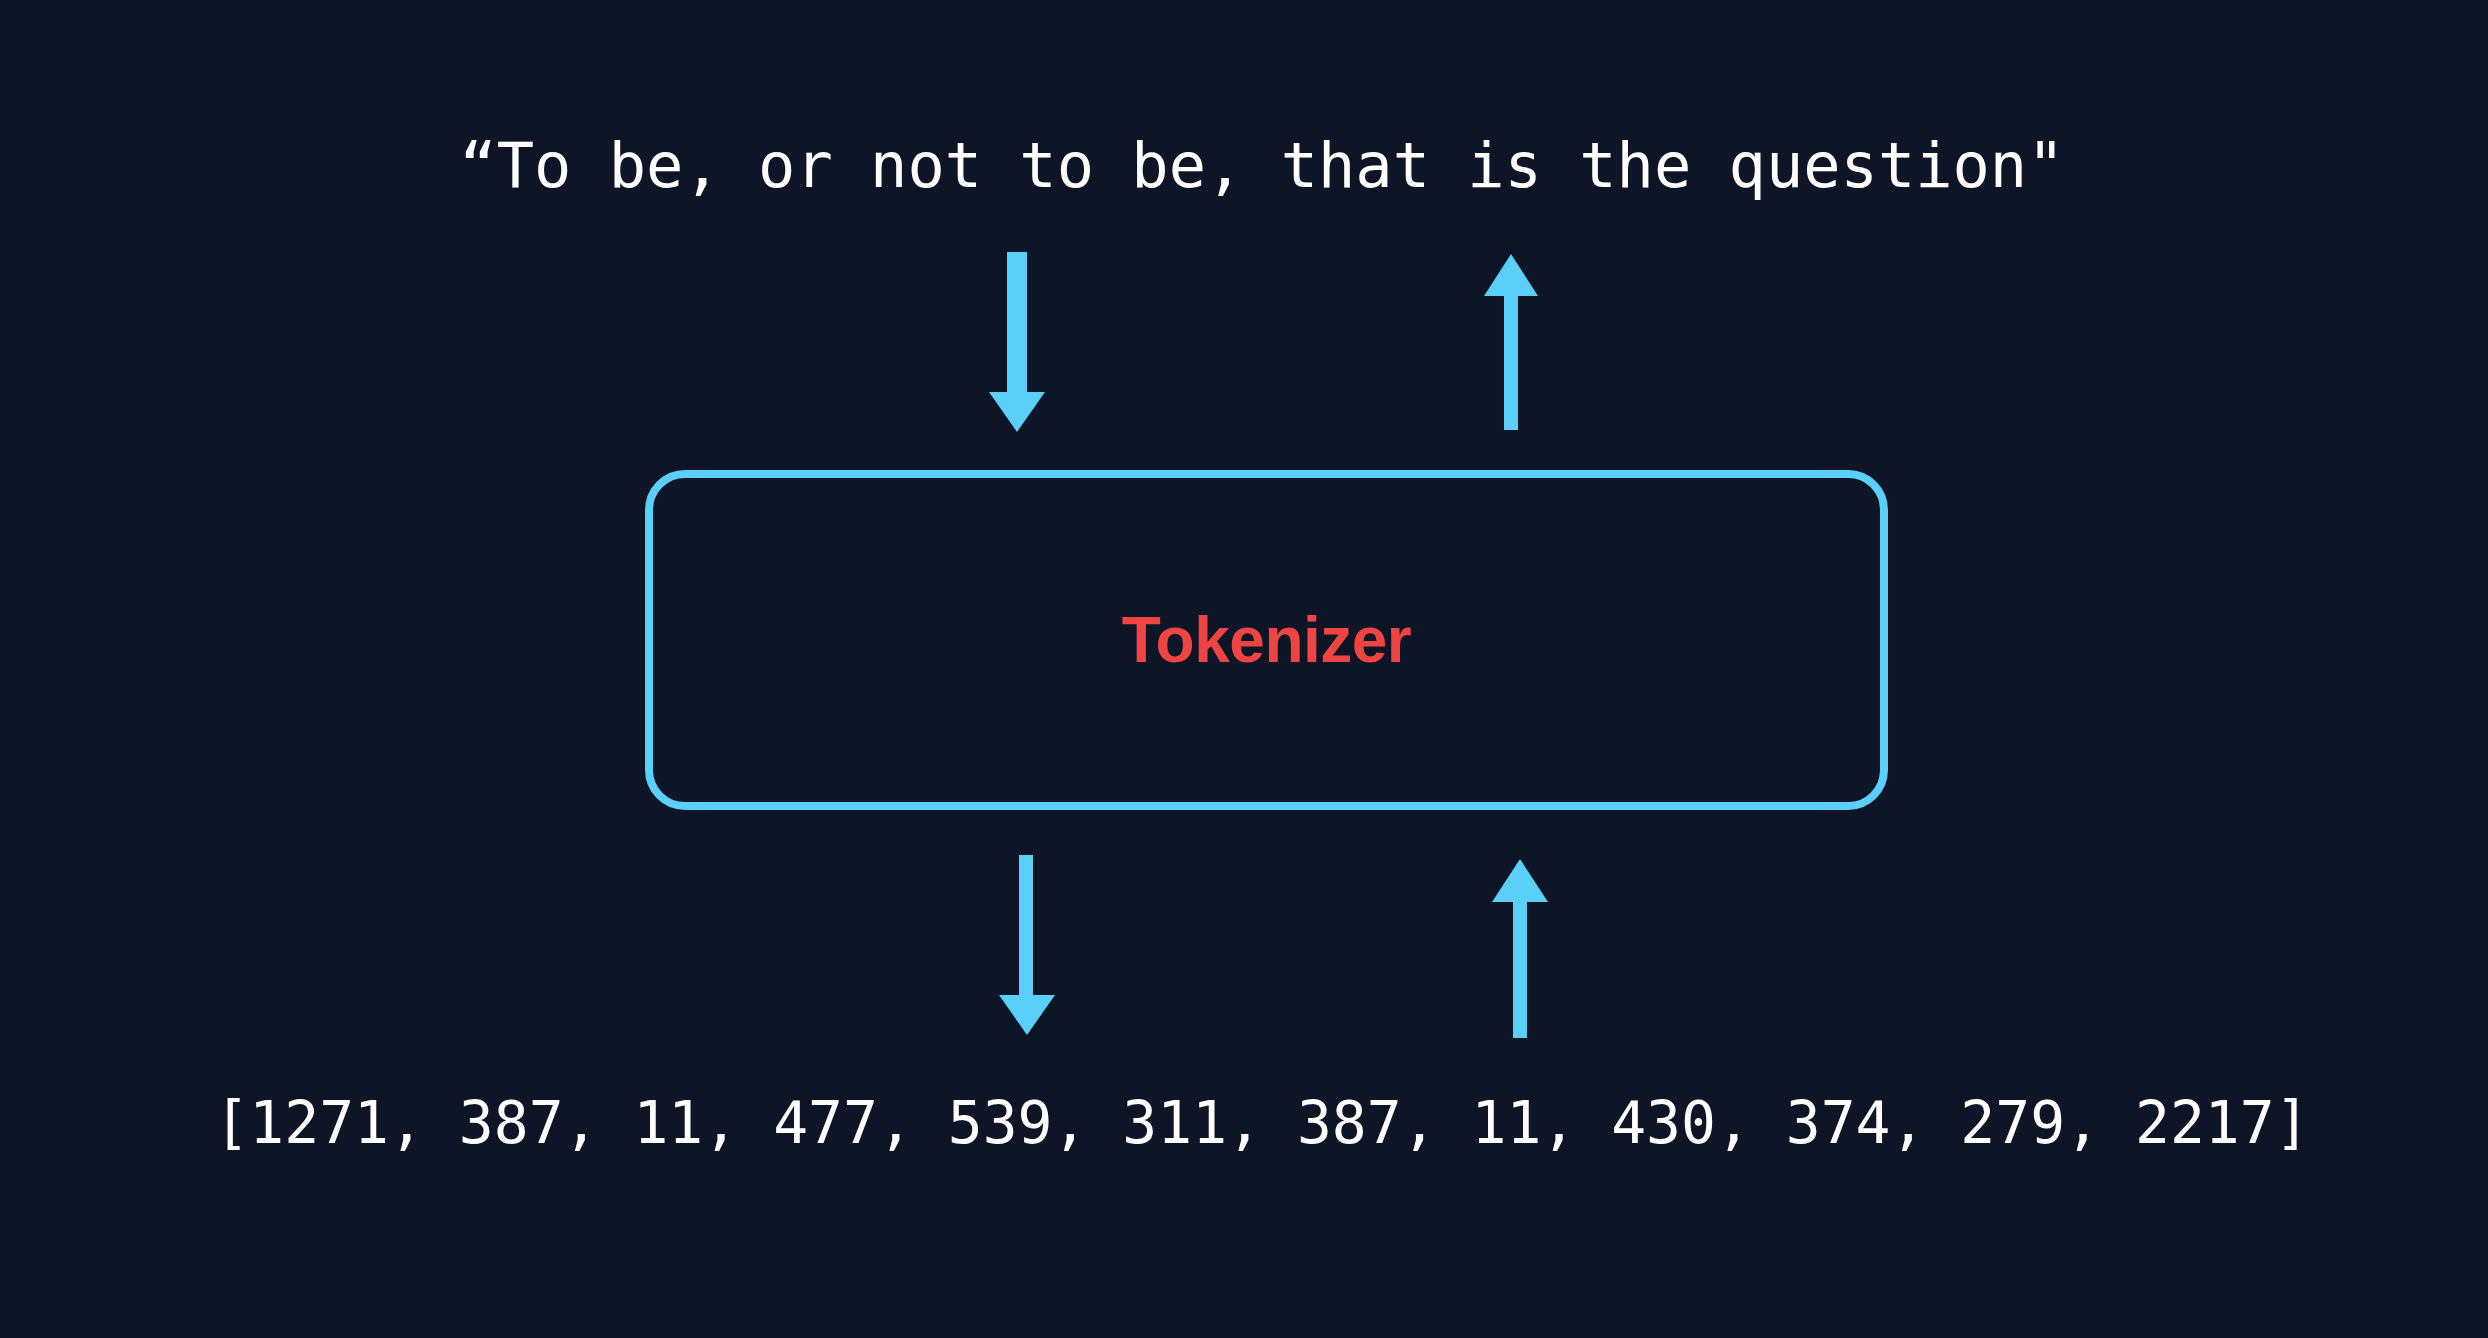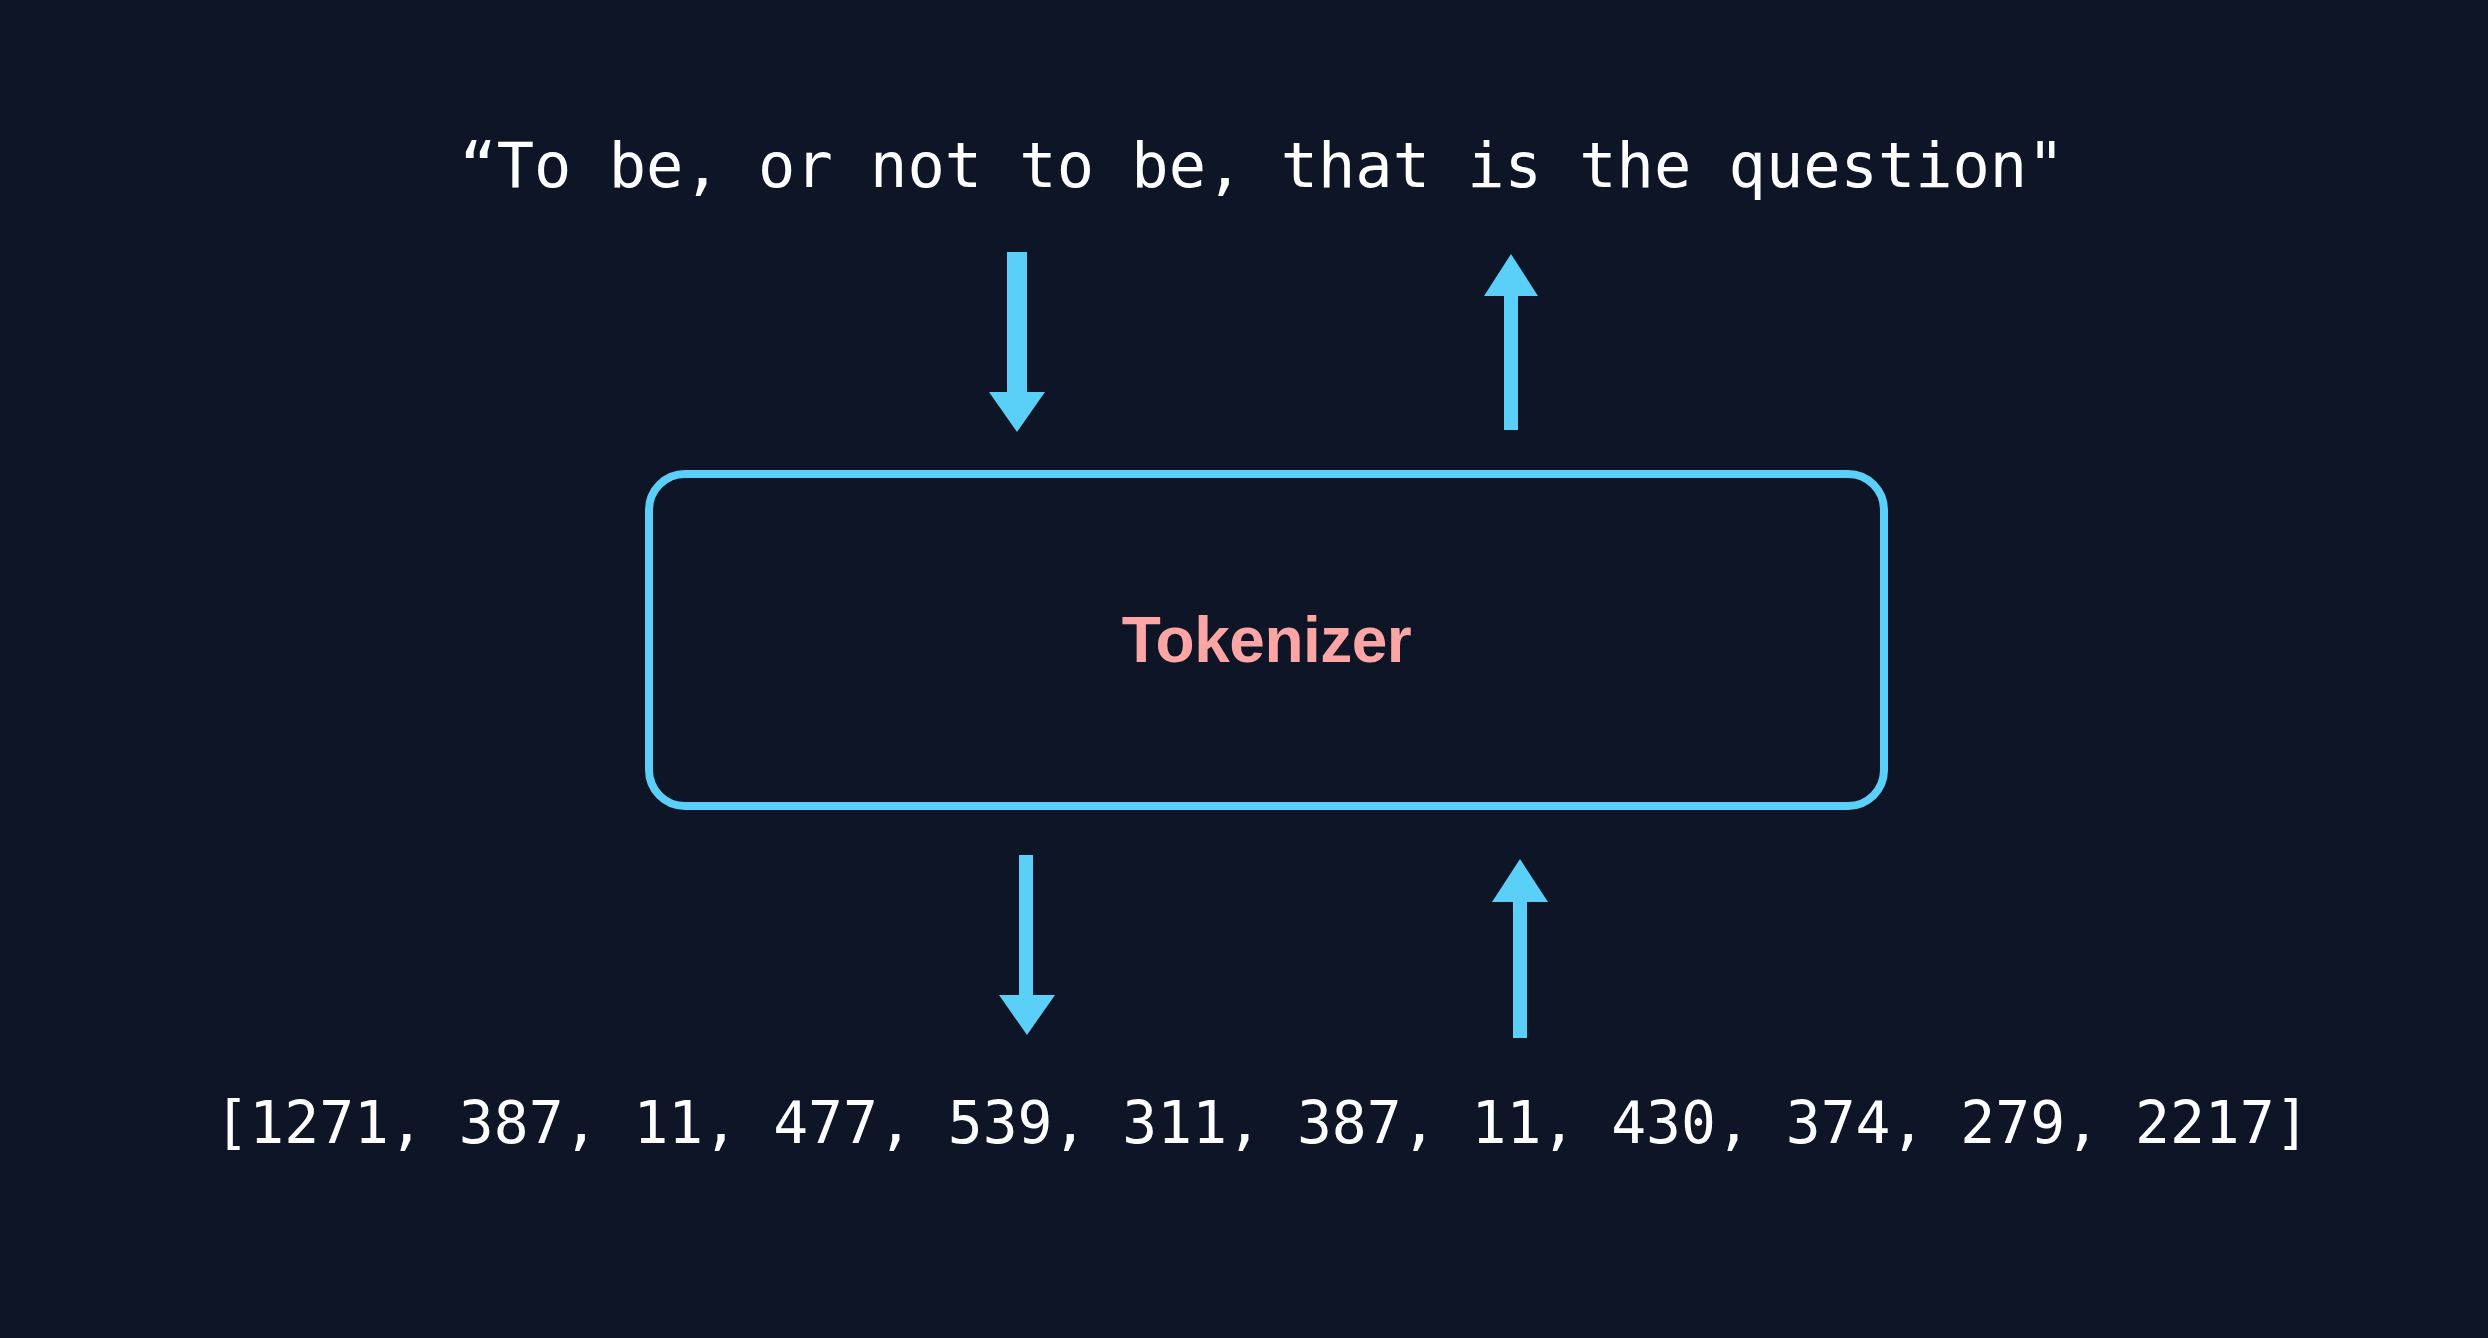--- a/index.html
+++ b/index.html
@@ -53,21 +53,21 @@
     box-sizing: border-box;
     border: 8px solid #5ACFF8;
     border-radius: 40px;
     background: transparent;
     display: flex;
     align-items: center;
     justify-content: center;
   }
 
   #tokenizer-label {
-    color: #fca5a5;
+    color: #ef4444;
     font-family: "Liberation Sans", sans-serif;
     font-weight: bold;
     font-size: 64px;
     line-height: 1;
     letter-spacing: -0.5px;
   }
 
   
   .arrow {
     position: absolute;

